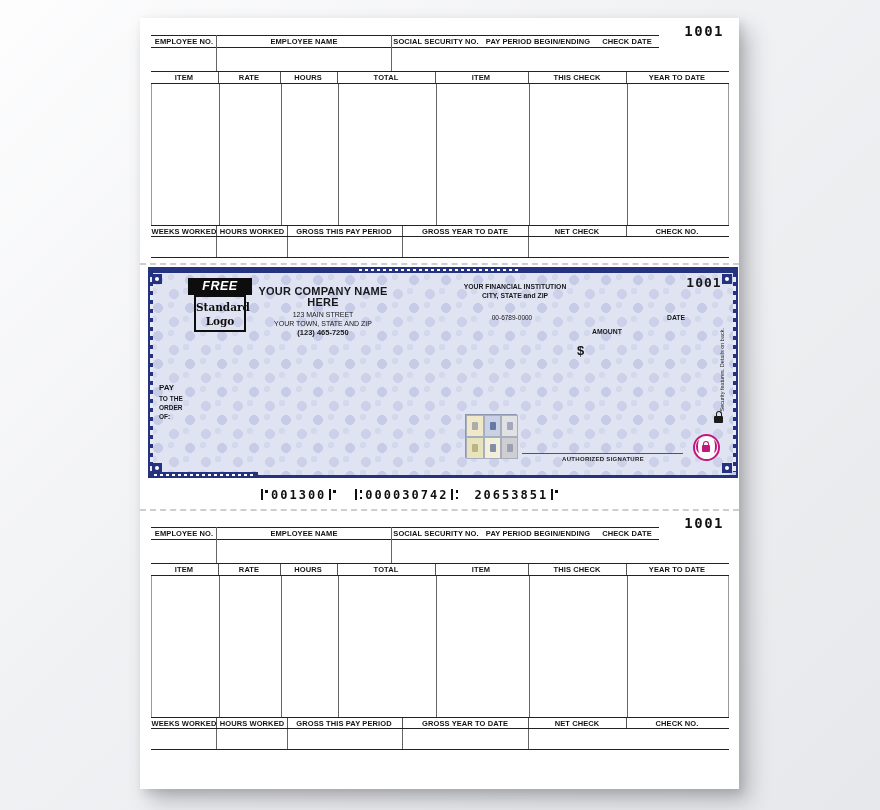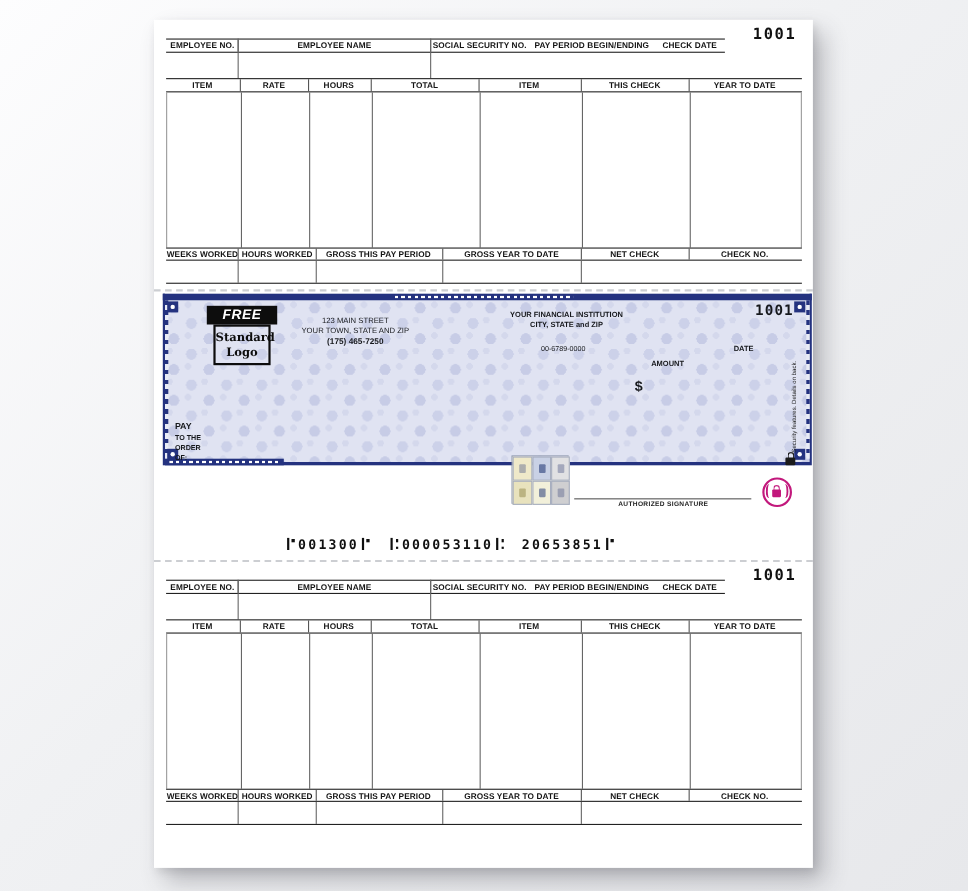--- a/index.html
+++ b/index.html
@@ -18,21 +18,21 @@
   .r1{top:11px;width:508px;height:13px;}
   .ith{top:47px;width:578px;height:13px;}
   .wkh{top:201px;width:578px;height:12px;}
   .cl{position:absolute;top:2px;transform:translateX(-50%);white-space:nowrap;}
   .tk{position:absolute;top:0;bottom:0;width:1px;background:#555;}
   .vl{position:absolute;width:1px;background:#666;}
   .ibody{position:absolute;left:0;top:60px;width:578px;height:141px;
     border-left:1px solid #999;border-right:1px solid #999;box-sizing:border-box;}
   .botline{position:absolute;left:0;top:233px;width:578px;height:0;border-top:1.5px solid #222;}
   
-  .check{position:absolute;left:8px;top:249px;width:590px;height:156px;color:#16181c;}
+  .check{position:absolute;left:8px;top:249px;width:590px;height:211px;color:#16181c;}
   .ck-pattern{position:absolute;left:2px;right:2px;top:6px;bottom:3px;background-color:#e0e3f2;
     background-image:
       radial-gradient(circle 5px at 8px 7px,#c7cce6 98%,transparent),
       radial-gradient(circle 5px at 24px 21px,#ccd1e9 98%,transparent),
       radial-gradient(circle 3px at 21px 4px,#d4d8ec 98%,transparent),
       radial-gradient(circle 3px at 4px 18px,#d4d8ec 98%,transparent);
     background-size:32px 28px;}
   .ck-top{position:absolute;left:0;right:0;top:0;height:6px;background:#24327f;}
   .micro{position:absolute;background:repeating-linear-gradient(90deg,#fff 0 3px,transparent 3px 6px);}
   .ck-bottom{position:absolute;left:0;right:0;bottom:0;height:3px;background:#24327f;}
@@ -186,23 +186,24 @@
     <span class="corner" style="left:4px;bottom:5px"></span>
     <span class="corner" style="right:6px;bottom:5px"></span>
 
     <div class="logo-banner">FREE</div>
     <div class="logo-box">
       <div>Standard</div>
       <div>Logo</div>
     </div>
 
     <div class="company">
+      <div class="co-name">YOUR COMPANY NAME HERE</div>
       <div class="co-sub">123 MAIN STREET</div>
       <div class="co-sub2">YOUR TOWN, STATE AND ZIP</div>
-      <div class="co-phone">(175) 465-7250</div>
+      <div class="co-phone">(123) 465-7250</div>
     </div>
 
     <div class="bank">
       <div>YOUR FINANCIAL INSTITUTION</div>
       <div>CITY, STATE and ZIP</div>
     </div>
     <div class="fraction">00-6789-0000</div>
 
     <div class="ck-1001">1001</div>
 
@@ -257,21 +258,21 @@
     <span class="ms onus">
         <i class="b"></i>
         <i class="d"></i>
       </span>
     <span class="gap"></span>
     <span class="ms transit">
         <i class="b"></i>
         <i class="d"></i>
         <i class="d2"></i>
       </span>
-    <span>000053110</span>
+    <span>000030742</span>
     <span class="ms transit">
         <i class="b"></i>
         <i class="d"></i>
         <i class="d2"></i>
       </span>
     <span class="gap"></span>
     <span>20653851</span>
     <span class="ms onus">
         <i class="b"></i>
         <i class="d"></i>

